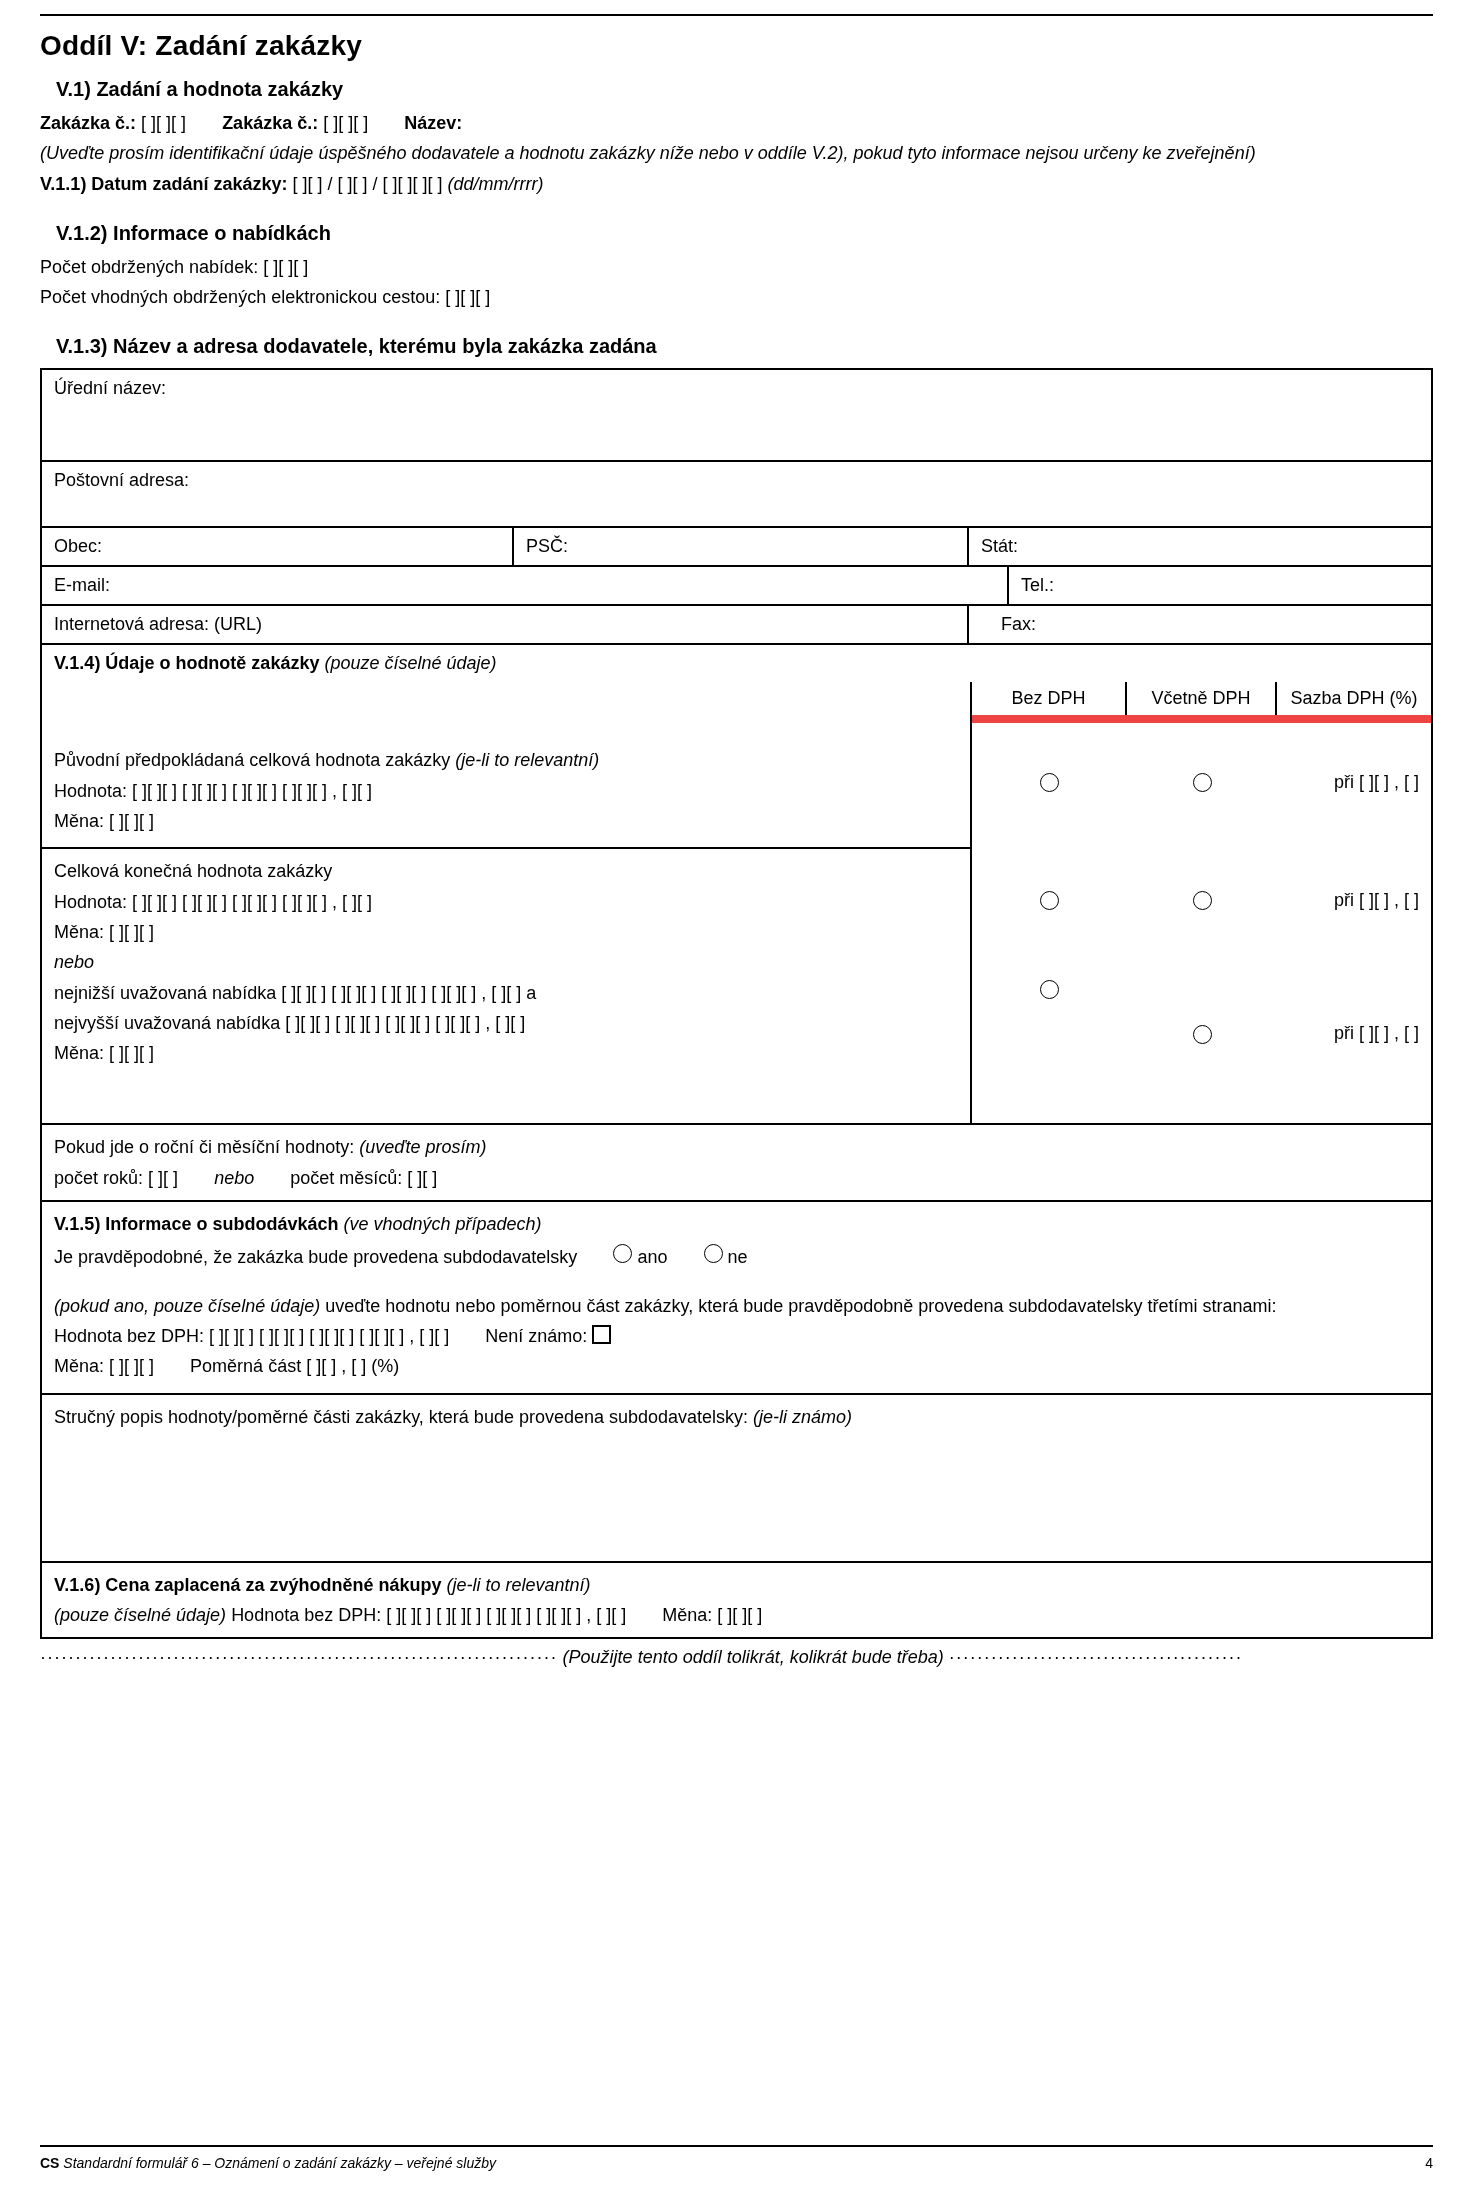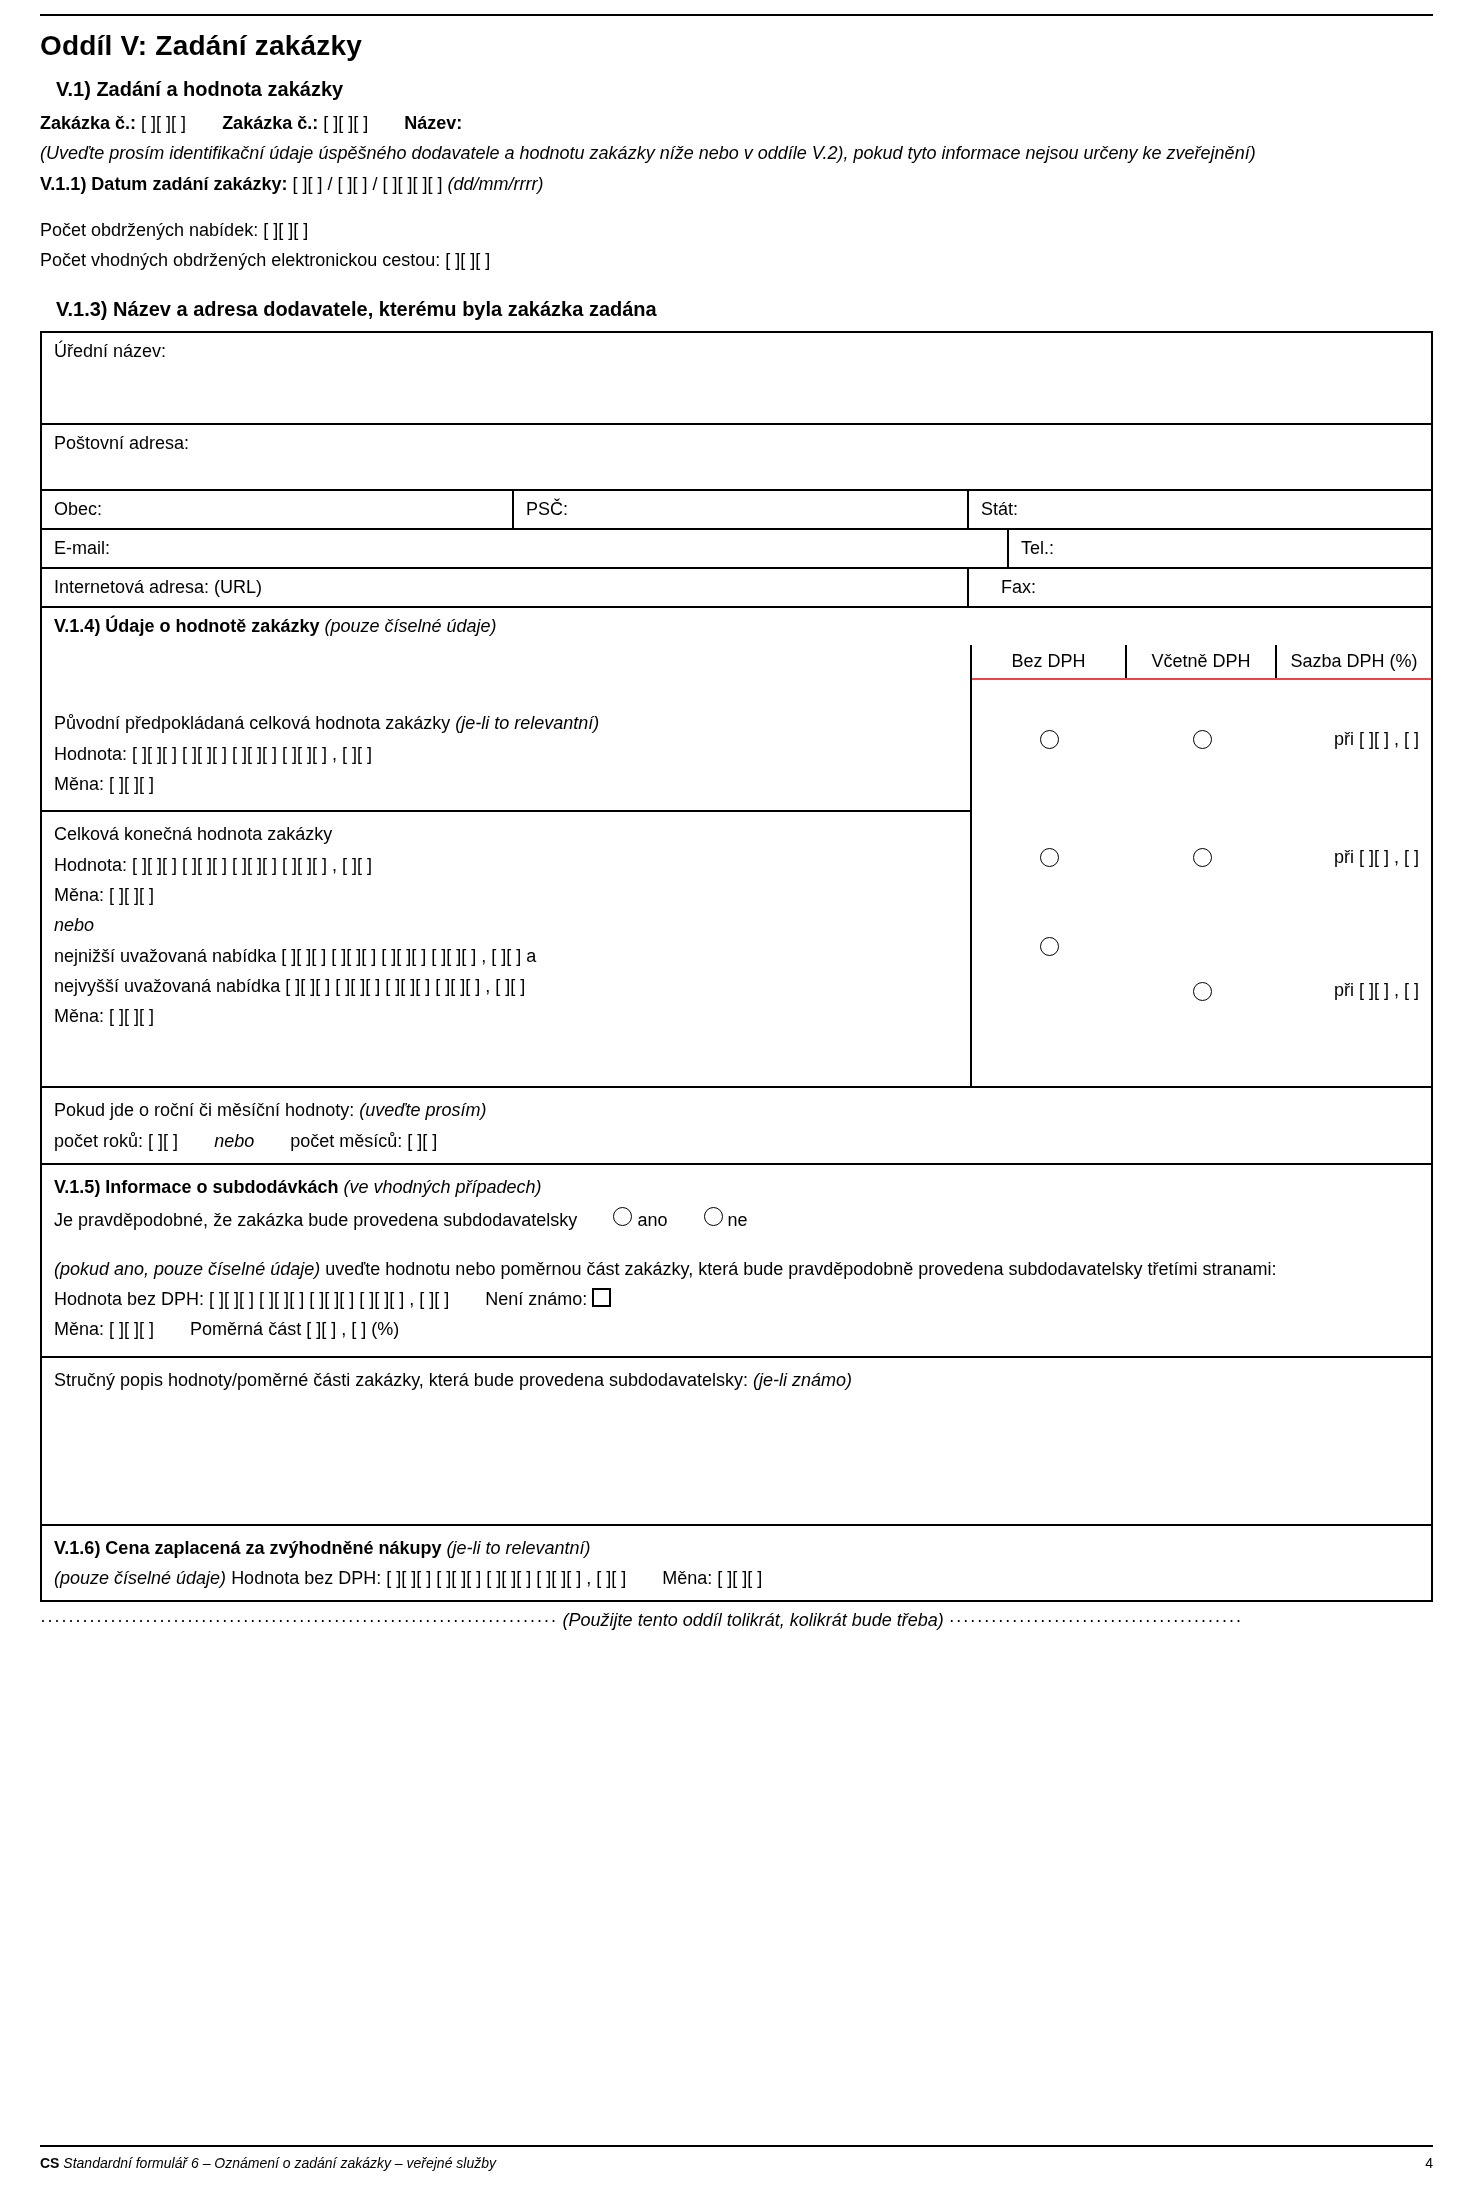--- a/index.html
+++ b/index.html
@@ -76,21 +76,21 @@
     box-sizing: border-box;
     border-right: 2px solid #000;
   }
   .valright {
     flex: 1 1 auto;
     display: flex;
     flex-direction: column;
   }
   .vat-head {
     display: flex;
-    border-bottom: 2px solid #ef4444;
+    border-bottom: 8px solid #ef4444;
     font-size: 18px;
   }
   .vat-head > div {
     padding: 6px 8px;
     text-align: center;
     box-sizing: border-box;
   }
   .vh1 { flex: 0 0 155px; border-right: 2px solid #000; }
   .vh2 { flex: 0 0 150px; border-right: 2px solid #000; }
   .vh3 { flex: 1 1 auto; }
@@ -179,20 +179,21 @@
   <div class="line ital">(Uveďte prosím identifikační údaje úspěšného dodavatele a hodnotu zakázky níže nebo v oddíle V.2), pokud tyto informace nejsou určeny ke zveřejnění)</div>
 
   <div class="line">
     <span class="bold">V.1.1) Datum zadání zakázky:</span>
     <span class="boxes">[  ][  ] / [  ][  ] / [  ][  ][  ][  ]</span>
     <span class="ital">(dd/mm/rrrr)</span>
   </div>
 
   <div class="spacer-sm"></div>
 
+  <div class="sub-title">V.1.2) Informace o nabídkách</div>
   <div class="line">
     <span>Počet obdržených nabídek:</span>
     <span class="boxes">[  ][  ][  ]</span>
   </div>
   <div class="line">
     <span>Počet vhodných obdržených elektronickou cestou:</span>
     <span class="boxes">[  ][  ][  ]</span>
   </div>
 
   <div class="spacer-sm"></div>

